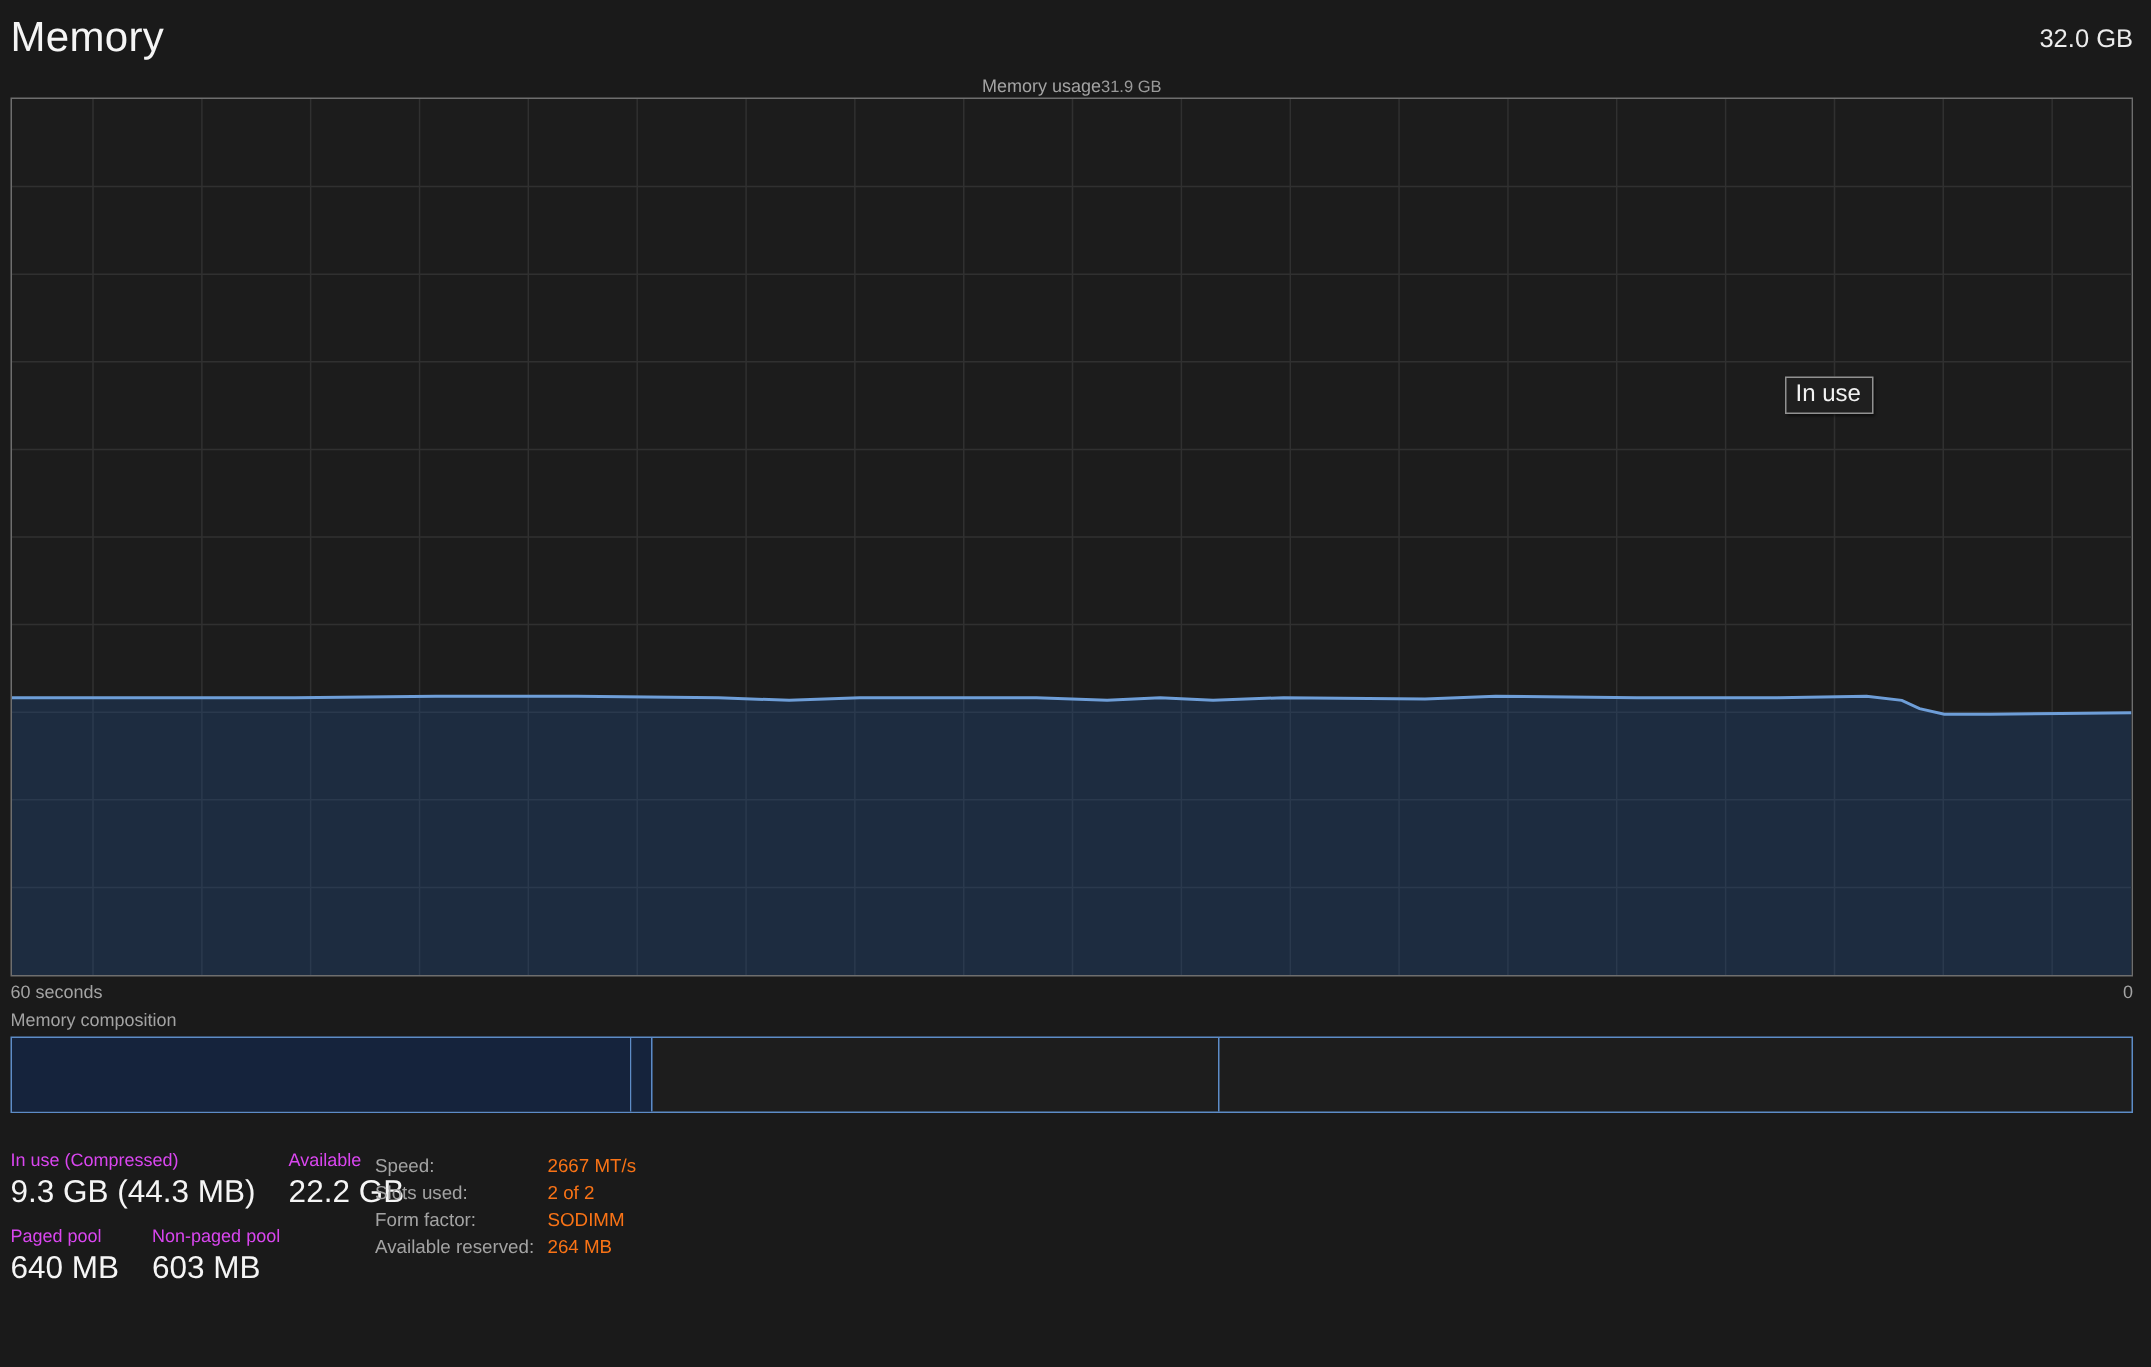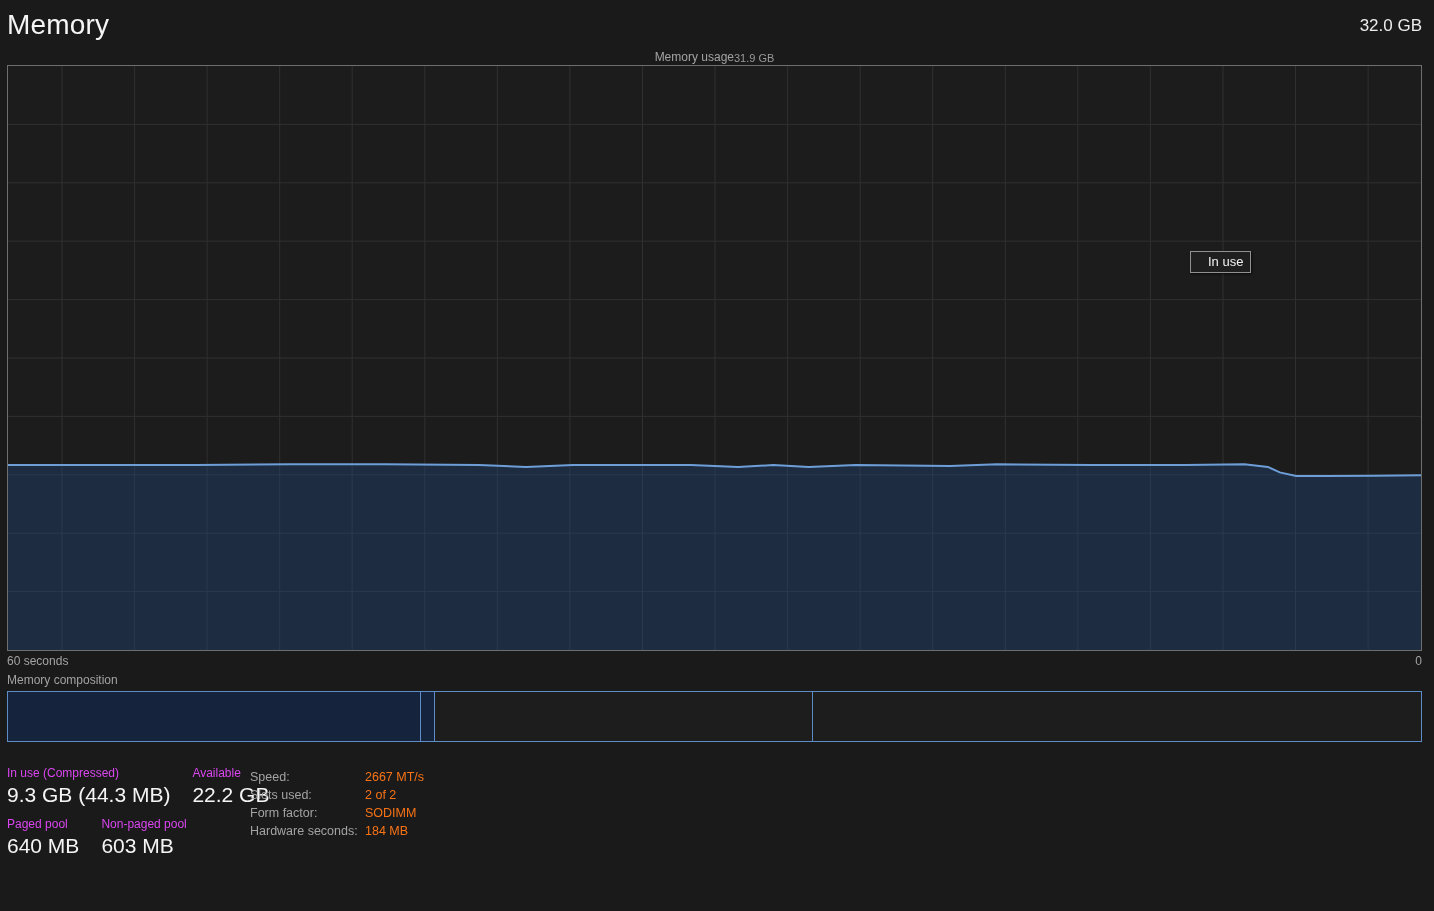--- a/index.html
+++ b/index.html
@@ -27,22 +27,22 @@
     width:1415px; height:586px;
     border:1px solid #6e6e6e;
     background:#1c1c1c;
   }
   .graph-wrap svg { display:block; width:100%; height:100%; }
   .tooltip {
     position:absolute; left:1182px; top:185px;
     background:#1f1f1f;
     border:1px solid #919191;
     box-shadow:1px 1px 2px rgba(0,0,0,.6);
-    color:#f2f2f2; font-size:13px;
-    padding:2px 7px 3px 17px;
+    color:#f2f2f2; font-size:16px;
+    padding:2px 7px 3px 6px;
     white-space:nowrap;
   }
   .axis-row { display:flex; justify-content:space-between; margin-top:3px; height:15px; }
 
   .comp-label { margin-top:4px; height:16px; }
 
   
   .comp-bar {
     margin-top:2px;
     width:1415px; height:51px;
@@ -137,19 +137,19 @@
       </div>
       <div class="detail-row">
         <span class="detail-label">Slots used:</span>
         <span class="detail-value">2 of 2</span>
       </div>
       <div class="detail-row">
         <span class="detail-label">Form factor:</span>
         <span class="detail-value">SODIMM</span>
       </div>
       <div class="detail-row">
-        <span class="detail-label">Hardware seconds:</span>
-        <span class="detail-value">184 MB</span>
+        <span class="detail-label">Available reserved:</span>
+        <span class="detail-value">264 MB</span>
       </div>
     </div>
   </div>
 
 </div>
 
 </body></html>

